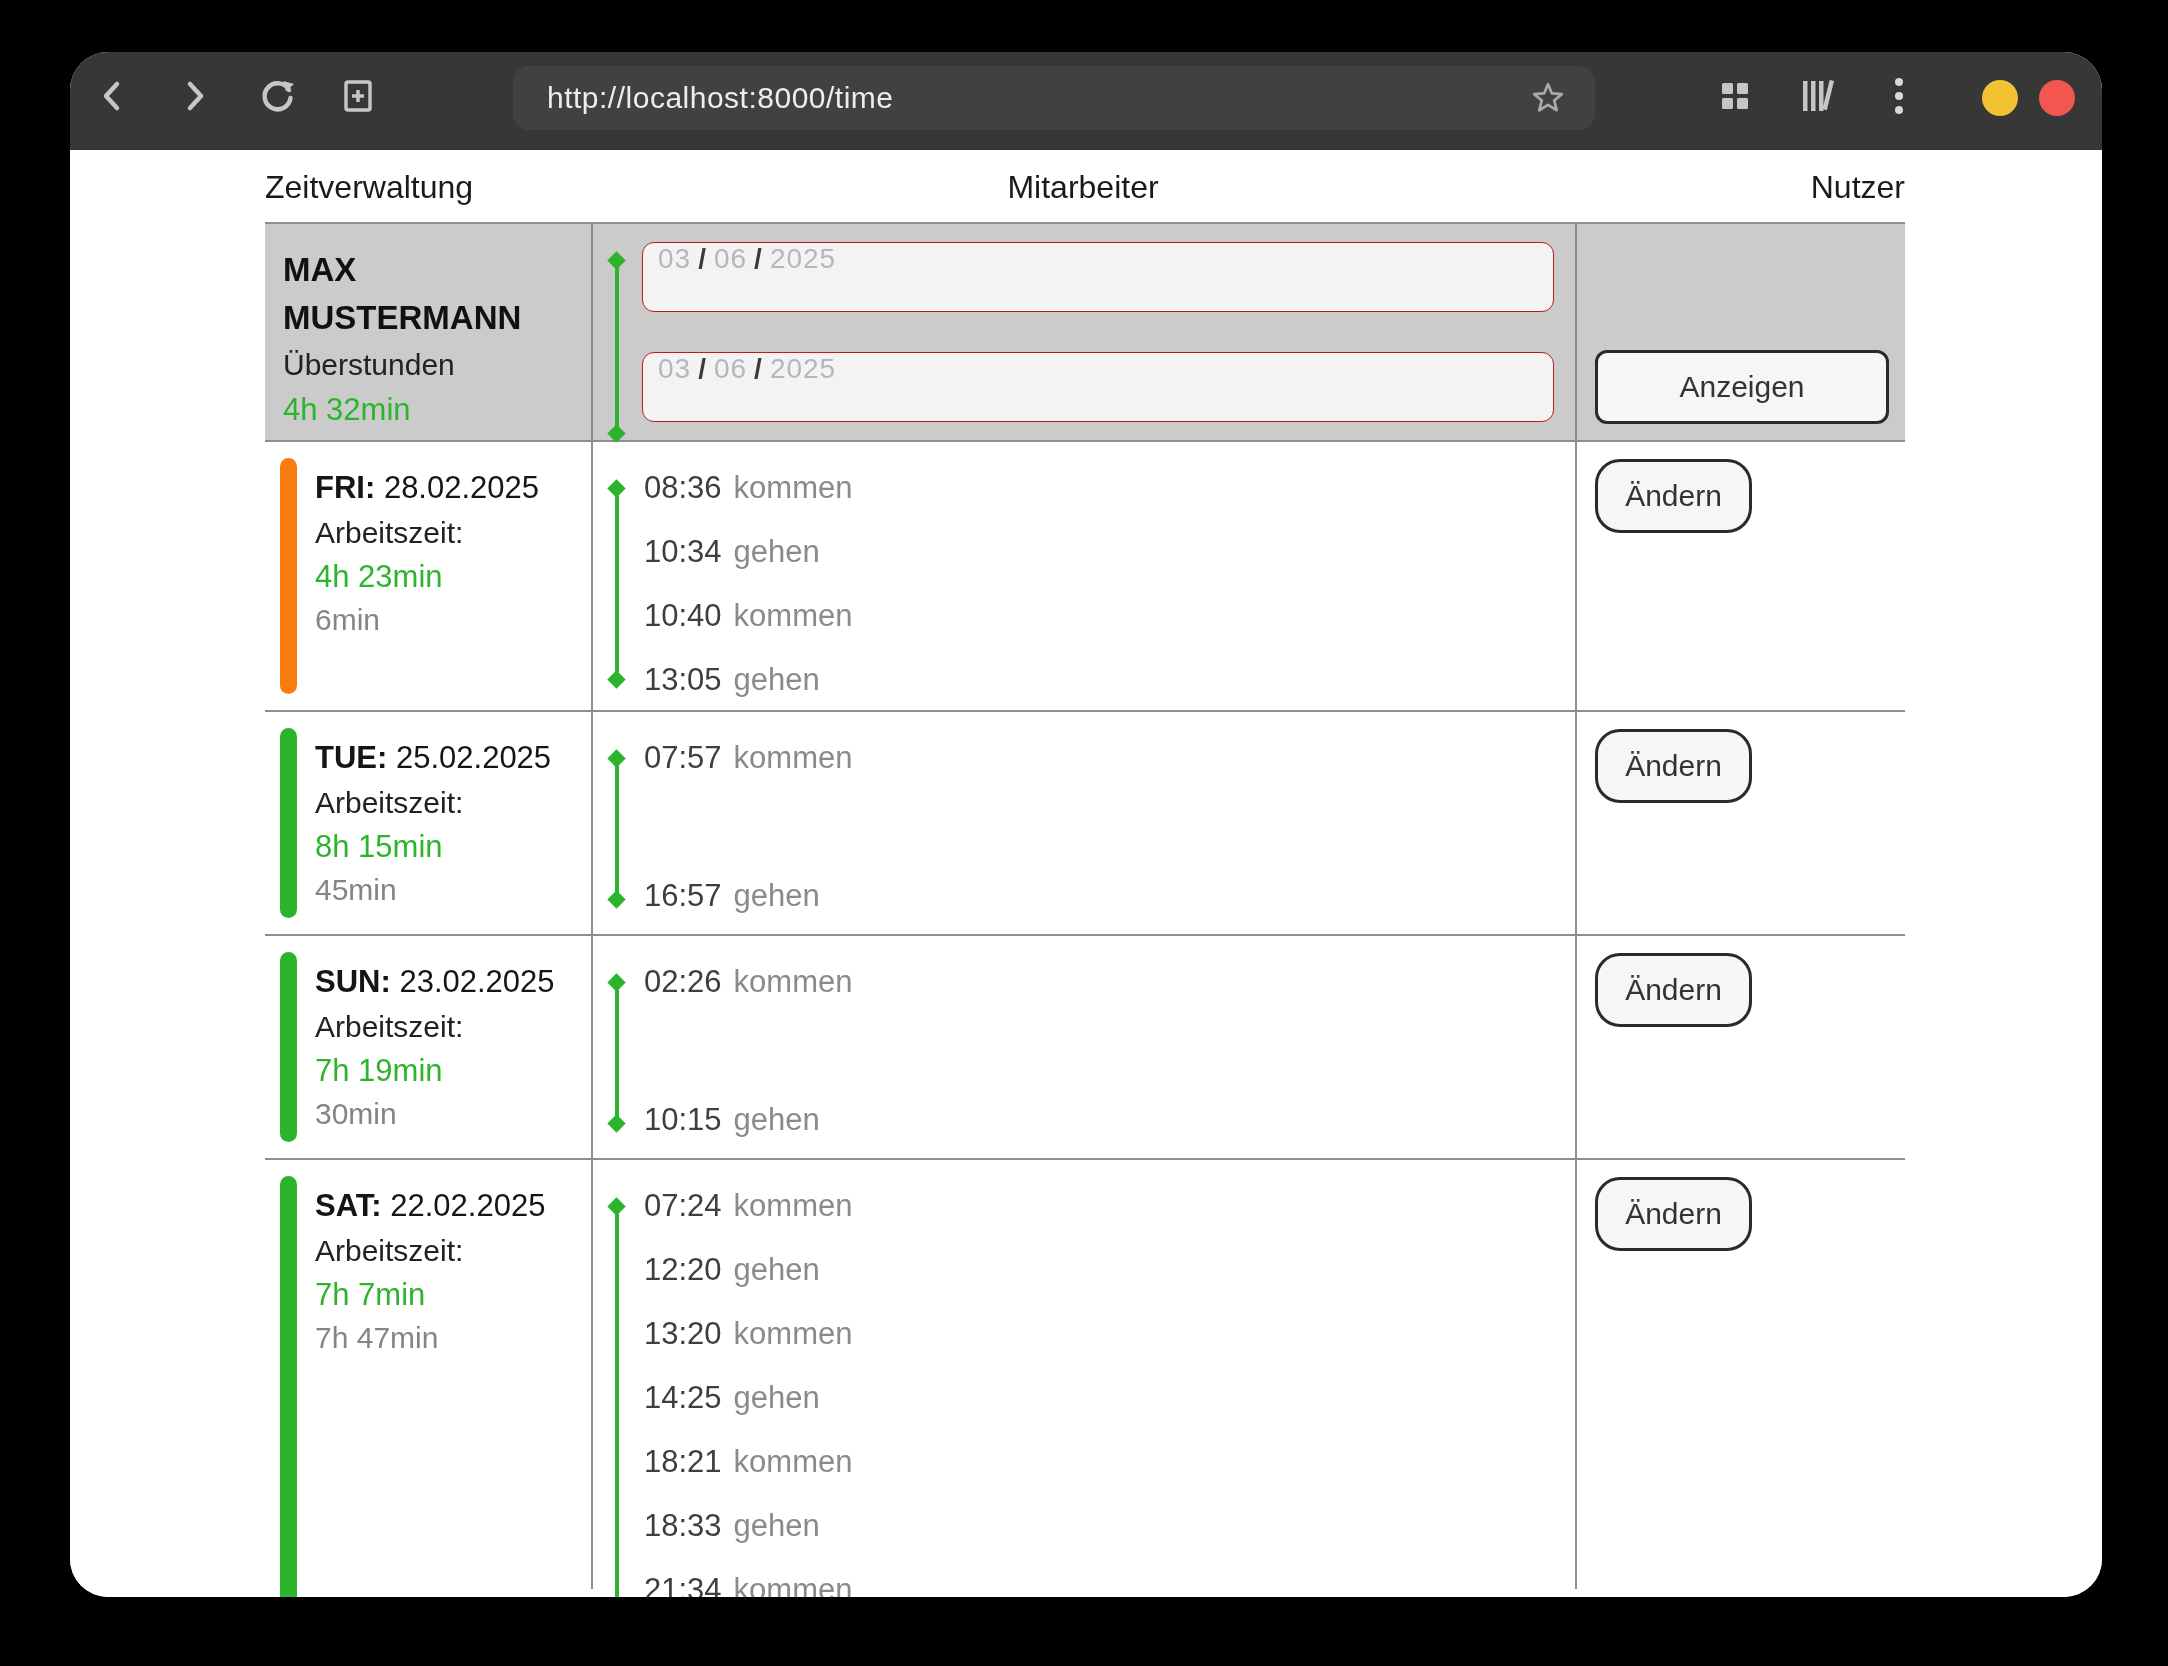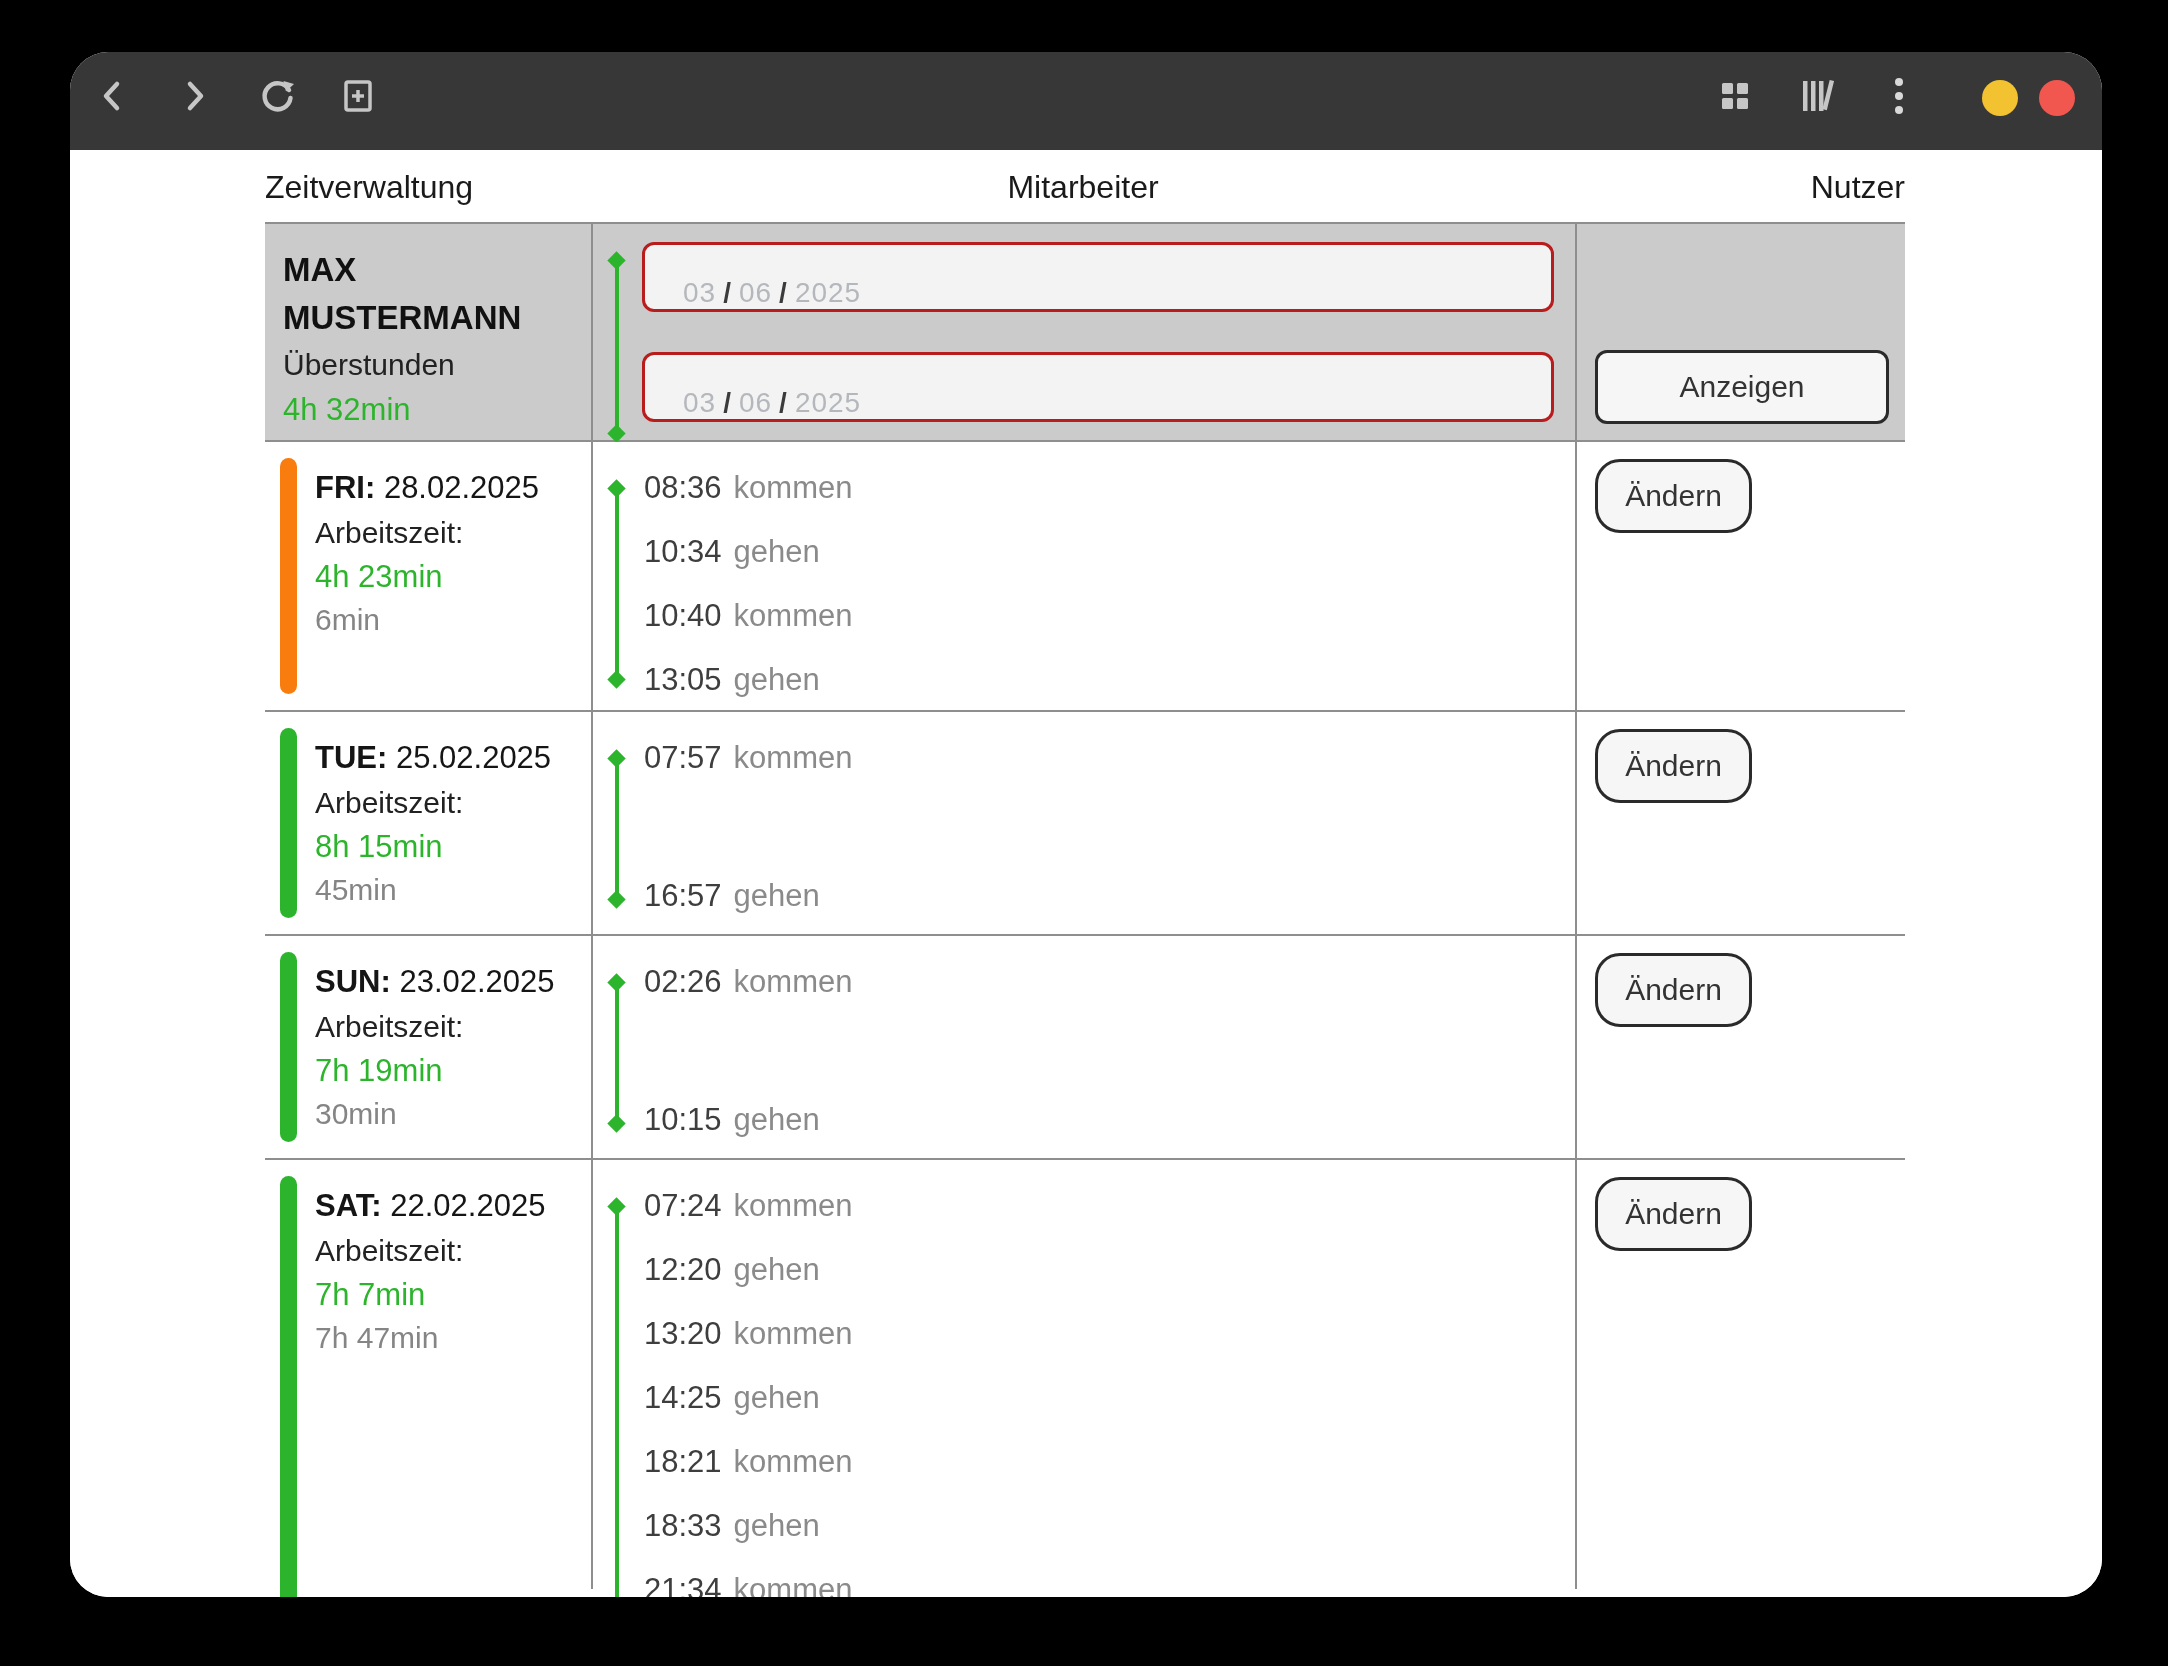--- a/index.html
+++ b/index.html
@@ -43,22 +43,22 @@
   .r-fri { height:270px; } .r-tue { height:224px; } .r-sun { height:224px; }
   .r-sat { height:429px; border-bottom:none;justify-content:space-between; }
 
   
   .emp { margin:22px 0 0 18px; }
   .emp-name  { font-weight:bold; font-size:33px; line-height:48px; width:310px; color:#111; }
   .emp-label { font-size:30px; line-height:45px; color:#222; }
   .emp-value { font-size:31px; line-height:45px; color:#2db42d; }
 
   .date-input { position:absolute; left:49px; width:912px; height:70px; background:#f3f3f3;
-                border:3px solid #b91c1c; border-radius:12px; display:flex; align-items:flex-end;
-                padding-left:38px; font-size:28px; letter-spacing:1px; cursor:text; }
+                border:1px solid #b91c1c; border-radius:12px; display:flex; align-items:flex-start;
+                padding-left:15px; font-size:28px; letter-spacing:1px; cursor:text; }
   .di-1{ top:18px; } .di-2{ top:128px; }
   .dseg { color:#b4b7bb; } .dsep { color:#3b3b3b; margin:0 7px; font-weight:600; }
 
   
   .timeline { position:absolute; left:22px; width:4px; background:#2db42d; }
   .timeline::before, .timeline::after { content:""; position:absolute; left:-5px;
         width:13px; height:13px; background:#2db42d; transform:rotate(45deg); }
   .timeline::before { top:-6px; } .timeline::after { bottom:-6px; }
   .tl-header { top:36px; height:174px; }
   .tl-fri { top:46px; height:192px; }
@@ -125,20 +125,26 @@
     <button class="tb-btn tb-newtab">
       <span>
         <svg width="36" height="38" viewBox="0 0 36 38">
           <rect x="6" y="5" width="24" height="28" rx="2" fill="none" stroke="#c6c6c6" stroke-width="3.5"></rect>
           <line x1="18" y1="13" x2="18" y2="25" stroke="#c6c6c6" stroke-width="3.5"></line>
           <line x1="12" y1="19" x2="24" y2="19" stroke="#c6c6c6" stroke-width="3.5"></line>
         </svg>
       </span>
     </button>
 
+    <div class="urlbar">
+      <span class="url-text">http://localhost:8000/time</span>
+      <svg width="34" height="34" viewBox="0 0 32 32">
+        <path d="M16 3 L19.6 11.6 L29 12.3 L21.8 18.3 L24.2 27.5 L16 22.4 L7.8 27.5 L10.2 18.3 L3 12.3 L12.4 11.6 Z" fill="none" stroke="#a8a8a8" stroke-width="2.6" stroke-linejoin="round"></path>
+      </svg>
+    </div>
 
     <button class="tb-btn tb-grid">
       <span>
         <svg width="30" height="30" viewBox="0 0 30 30">
           <rect x="2" y="2" width="11" height="11" rx="1.5" fill="#c6c6c6"></rect>
           <rect x="17" y="2" width="11" height="11" rx="1.5" fill="#c6c6c6"></rect>
           <rect x="2" y="17" width="11" height="11" rx="1.5" fill="#c6c6c6"></rect>
           <rect x="17" y="17" width="11" height="11" rx="1.5" fill="#c6c6c6"></rect>
         </svg>
       </span>

